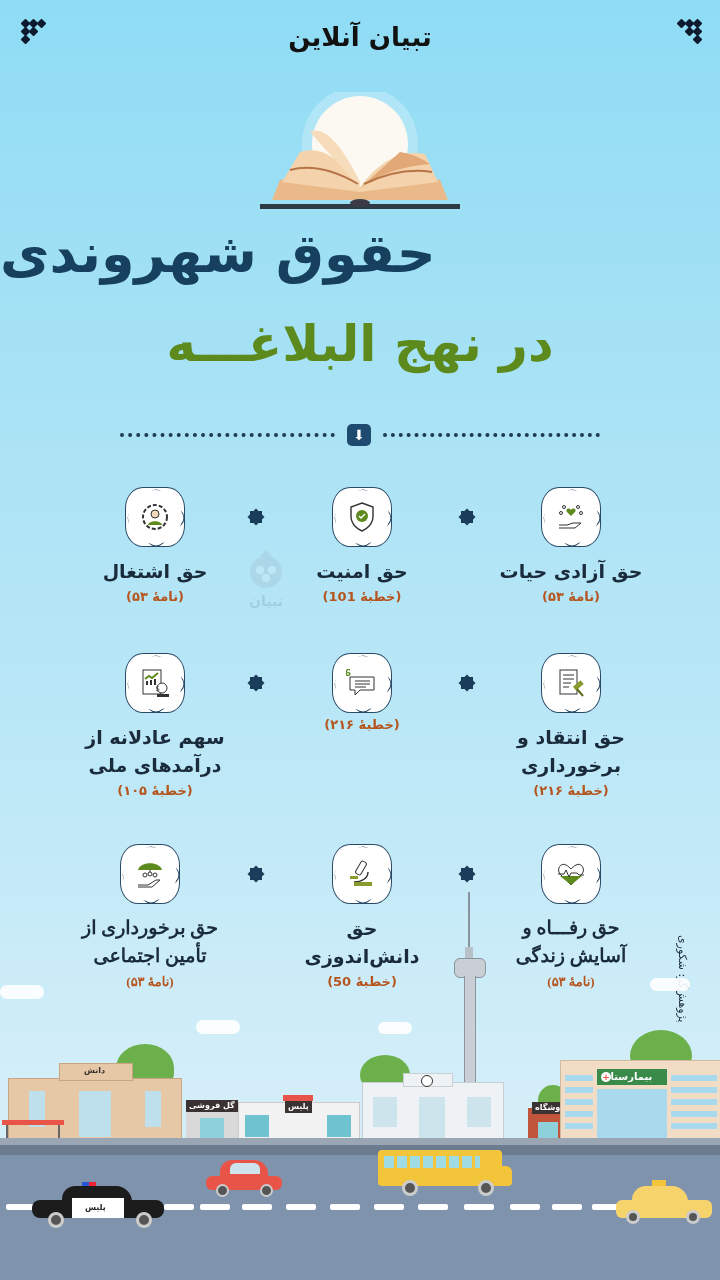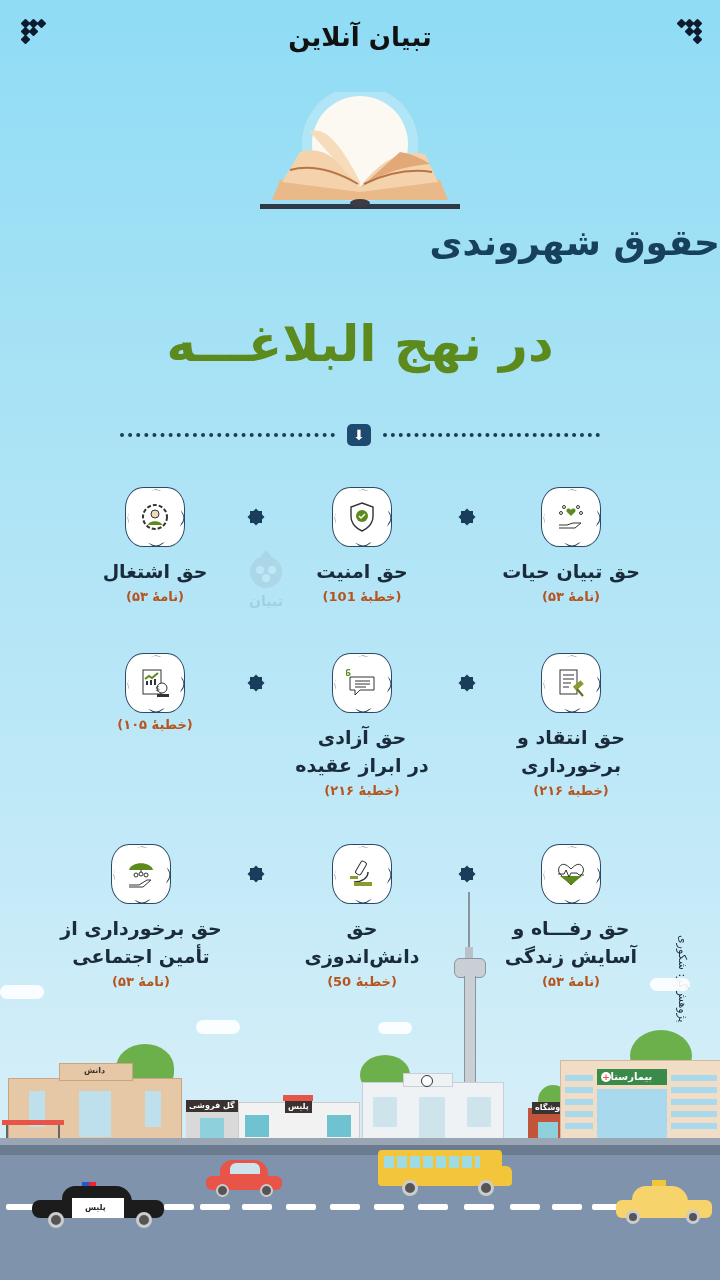--- a/index.html
+++ b/index.html
@@ -6,21 +6,21 @@
   body{width:720px;height:1280px;overflow:hidden;position:relative;
     background:linear-gradient(180deg,#8fdcf5 0%,#a8e2f5 30%,#bde8f7 60%,#d3eef8 85%,#d9eff7 100%);
     font-family:"DejaVu Sans",sans-serif;direction:rtl;}
   .abs{position:absolute;}
   .corner{position:absolute;width:30px;height:30px;}
   .corner i{position:absolute;width:7px;height:7px;background:#0e1a2e;transform:rotate(45deg);border-radius:1px;}
   .logo{left:0;width:720px;top:22px;text-align:center;}
   .logo-fa{font-size:26px;font-weight:bold;color:#111;line-height:30px;}
   .logo-en{direction:ltr;font-family:"DejaVu Sans Mono",monospace;font-size:15px;letter-spacing:1px;color:#111;}
   .book-wrap{left:260px;top:92px;width:200px;height:122px;}
-  .title1{left:0;width:720px;top:222px;text-align:right;font-size:36px;font-weight:bold;color:#16405e;}
+  .title1{left:0;width:720px;top:222px;text-align:left;font-size:54px;font-weight:bold;color:#16405e;}
   .title2{left:0;width:720px;top:315px;text-align:center;font-size:50px;font-weight:bold;color:#5c8a1c;}
   .divider{left:120px;width:480px;top:424px;height:22px;}
   .dots{position:absolute;top:9px;height:4px;border-top:4px dotted #1f3a57;}
   .down-btn{position:absolute;left:227px;top:0;width:24px;height:22px;background:#1d4a6e;border-radius:5px;color:#fff;font-size:14px;line-height:22px;text-align:center;}
   .card{position:absolute;width:200px;text-align:center;}
   .badge{width:60px;height:60px;margin:0 auto;position:relative;}
   .badge .shape{position:absolute;inset:0;background:#fff;border:1.5px solid #2b4a66;border-radius:30% 30% 30% 30% / 35% 35% 35% 35%;}
   .badge .shape2{position:absolute;left:8px;top:8px;width:44px;height:44px;background:#fff;border:1.5px solid #2b4a66;transform:rotate(45deg);border-radius:10px;}
   .badge .inner{position:absolute;left:3px;top:3px;width:54px;height:54px;background:#fff;border-radius:50%;}
   .badge svg{position:absolute;left:14px;top:14px;width:32px;height:32px;}
@@ -148,21 +148,21 @@
         <path d="M16 9c-2-3-6-1-4 2l4 4 4-4c2-3-2-5-4-2z" fill="#5c8a1c"></path>
         <g fill="none" stroke="#333" stroke-width="1">
           <circle cx="9" cy="6" r="1.5"></circle>
           <circle cx="23" cy="6" r="1.5"></circle>
           <circle cx="6" cy="12" r="1.5"></circle>
           <circle cx="26" cy="12" r="1.5"></circle>
           <path d="M4 24h8l6-2h8l-6 5H4"></path>
         </g>
       </svg>
   </div>
-  <div class="card-title">حق تبیان حیات</div>
+  <div class="card-title">حق آزادی حیات</div>
   <div class="card-ref">(نامۀ ۵۳)</div>
 </div>
 <div class="card" style="left:262px;top:487px;">
   <div class="badge">
       <div class="shape"></div>
       <div class="shape2"></div>
       <div class="inner"></div>
     <svg viewBox="0 0 32 32">
         <path d="M16 2l11 4v9c0 8-6 13-11 15C11 28 5 23 5 15V6z" fill="none" stroke="#333" stroke-width="1.4"></path>
         <circle cx="16" cy="15" r="6" fill="#5c8a1c"></circle>
@@ -216,46 +216,46 @@
     <svg viewBox="0 0 32 32">
         <path d="M4 10h24v13H14l-5 5v-5H4z" fill="#fff" stroke="#333"></path>
         <g stroke="#333">
           <line x1="9" y1="14" x2="24" y2="14"></line>
           <line x1="9" y1="17" x2="24" y2="17"></line>
           <line x1="9" y1="20" x2="20" y2="20"></line>
         </g>
         <text x="5" y="9" font-size="9" font-weight="bold" fill="#5c8a1c" font-family="DejaVu Sans,sans-serif">66</text>
       </svg>
   </div>
-  <div class="card-title">حق آزادی
-در ابراز عقیده</div>
   <div class="card-ref">(خطبۀ ۲۱۶)</div>
 </div>
 <div class="card" style="left:55px;top:653px;">
   <div class="badge">
       <div class="shape"></div>
       <div class="shape2"></div>
       <div class="inner"></div>
     <svg viewBox="0 0 32 32">
         <rect x="4" y="3" width="18" height="24" fill="#fff" stroke="#333"></rect>
         <path d="M6 12l4-3 3 2 6-5" stroke="#5c8a1c" stroke-width="2" fill="none"></path>
         <g fill="#333">
           <rect x="7" y="14" width="2" height="4"></rect>
           <rect x="11" y="13" width="2" height="5"></rect>
           <rect x="15" y="12" width="2" height="6"></rect>
         </g>
         <circle cx="23" cy="21" r="5" fill="#fff" stroke="#333"></circle>
         <text x="21" y="24" font-size="7" fill="#333" font-family="DejaVu Sans,sans-serif">$</text>
         <rect x="18" y="27" width="12" height="3" fill="#333"></rect>
       </svg>
   </div>
+  <div class="card-title">سهم عادلانه از
+درآمدهای ملی</div>
   <div class="card-ref">(خطبۀ ۱۰۵)</div>
 </div>
 
-<div class="card" style="left:471px;top:844px;">
+<div class="card" style="left:471px;top:844px;font-family:Liberation Serif, serif;">
   <div class="badge">
       <div class="shape"></div>
       <div class="shape2"></div>
       <div class="inner"></div>
     <svg viewBox="0 0 32 32">
         <path d="M16 27L5 16C1 11 6 4 11 7c2 1 4 3 5 4 1-1 3-3 5-4 5-3 10 4 6 9z" fill="#fff" stroke="#333"></path>
         <path d="M5 18L16 27 27 18z" fill="#5c8a1c"></path>
         <path d="M3 16h6l2-4 3 7 2-4h6l2 2h5" stroke="#333" fill="none"></path>
       </svg>
   </div>
@@ -272,21 +272,21 @@
         <rect x="12" y="3" width="6" height="14" rx="2" fill="#fff" stroke="#333" transform="rotate(30 15 10)"></rect>
         <path d="M8 24c8 0 14-4 14-10" stroke="#333" fill="none" stroke-width="1.5"></path>
         <rect x="4" y="18" width="8" height="3" fill="#8a9a2c"></rect>
         <rect x="8" y="24" width="18" height="4" fill="#8a9a2c"></rect>
       </svg>
   </div>
   <div class="card-title">حق
 دانش‌اندوزی</div>
   <div class="card-ref">(خطبۀ 50)</div>
 </div>
-<div class="card" style="left:41px;top:844px;">
+<div class="card" style="left:50px;top:844px;font-family:Liberation Serif, serif;">
   <div class="badge">
       <div class="shape"></div>
       <div class="shape2"></div>
       <div class="inner"></div>
     <svg viewBox="0 0 32 32">
         <path d="M4 12C6 3 26 3 28 12z" fill="#5c8a1c"></path>
         <line x1="16" y1="12" x2="16" y2="15" stroke="#333"></line>
         <g fill="#fff" stroke="#333">
           <circle cx="11" cy="17" r="2"></circle>
           <circle cx="16" cy="16" r="2"></circle>

